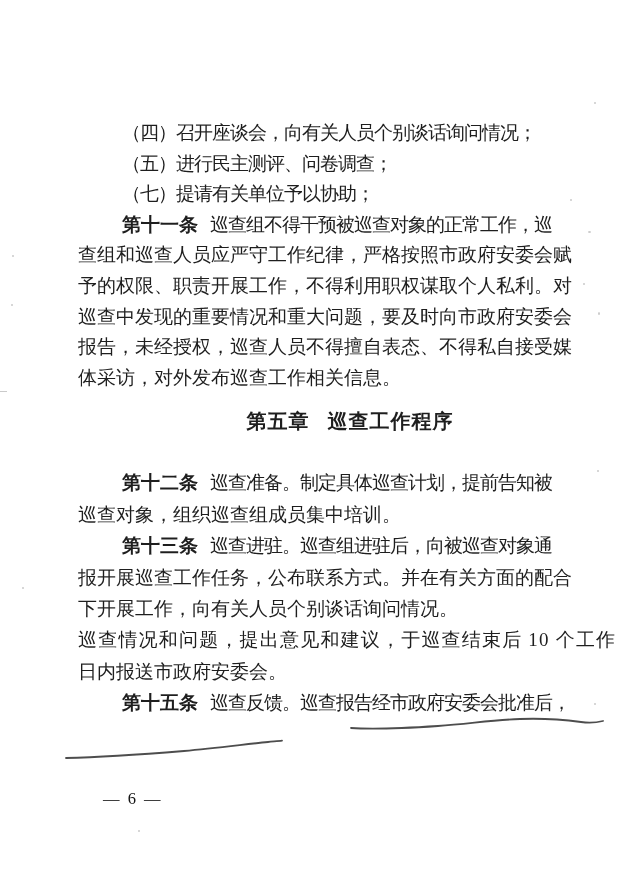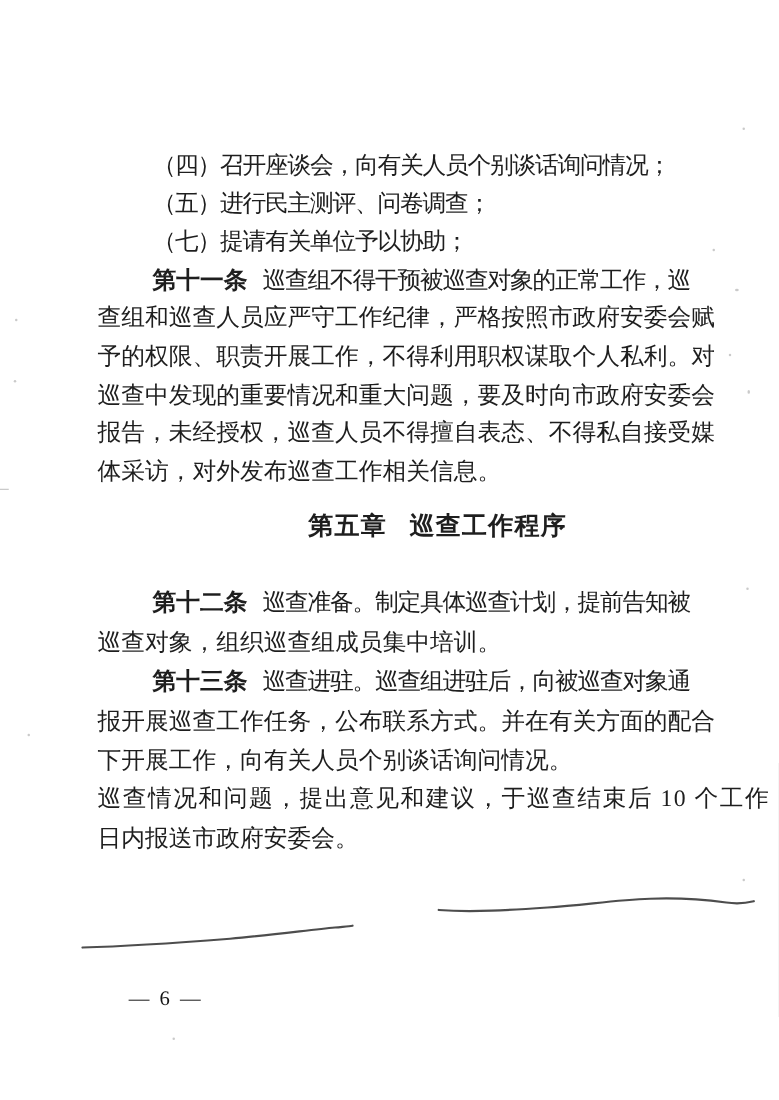--- a/index.html
+++ b/index.html
@@ -86,20 +86,23 @@
 
       <div class="ln indent lead-line">
         <span class="lead">第十三条</span><span>巡查进驻。巡查组进驻后，向被巡查对象通</span>
       </div>
       <div class="ln">报开展巡查工作任务，公布联系方式。并在有关方面的配合</div>
       <div class="ln">下开展工作，向有关人员个别谈话询问情况。</div>
 
       <div class="ln digits-line">巡查情况和问题，提出意见和建议，于巡查结束后 10 个工作</div>
       <div class="ln">日内报送市政府安委会。</div>
 
+      <div class="ln indent lead-line">
+        <span class="lead">第十五条</span><span>巡查反馈。巡查报告经市政府安委会批准后，</span>
+      </div>
     </div>
   </div>
 
   <div class="page-number">— 6 —</div>
 
   <svg class="overlay" viewBox="0 0 623 880" xmlns="http://www.w3.org/2000/svg">
     <path d="M351,728 C378,730 408,728 438,726 C468,724 492,720 520,719 C545,718 566,720 581,722 C591,723.5 599,722 603,721" fill="none" stroke="#3a3a3a" stroke-width="1.8" stroke-linecap="round" opacity="0.9"></path>
     <path d="M66,758 C104,757 146,754 184,751 C216,748 248,744 268,742 C274,741.4 279,741 282,740.6" fill="none" stroke="#3a3a3a" stroke-width="1.8" stroke-linecap="round" opacity="0.9"></path>
   </svg>
 

